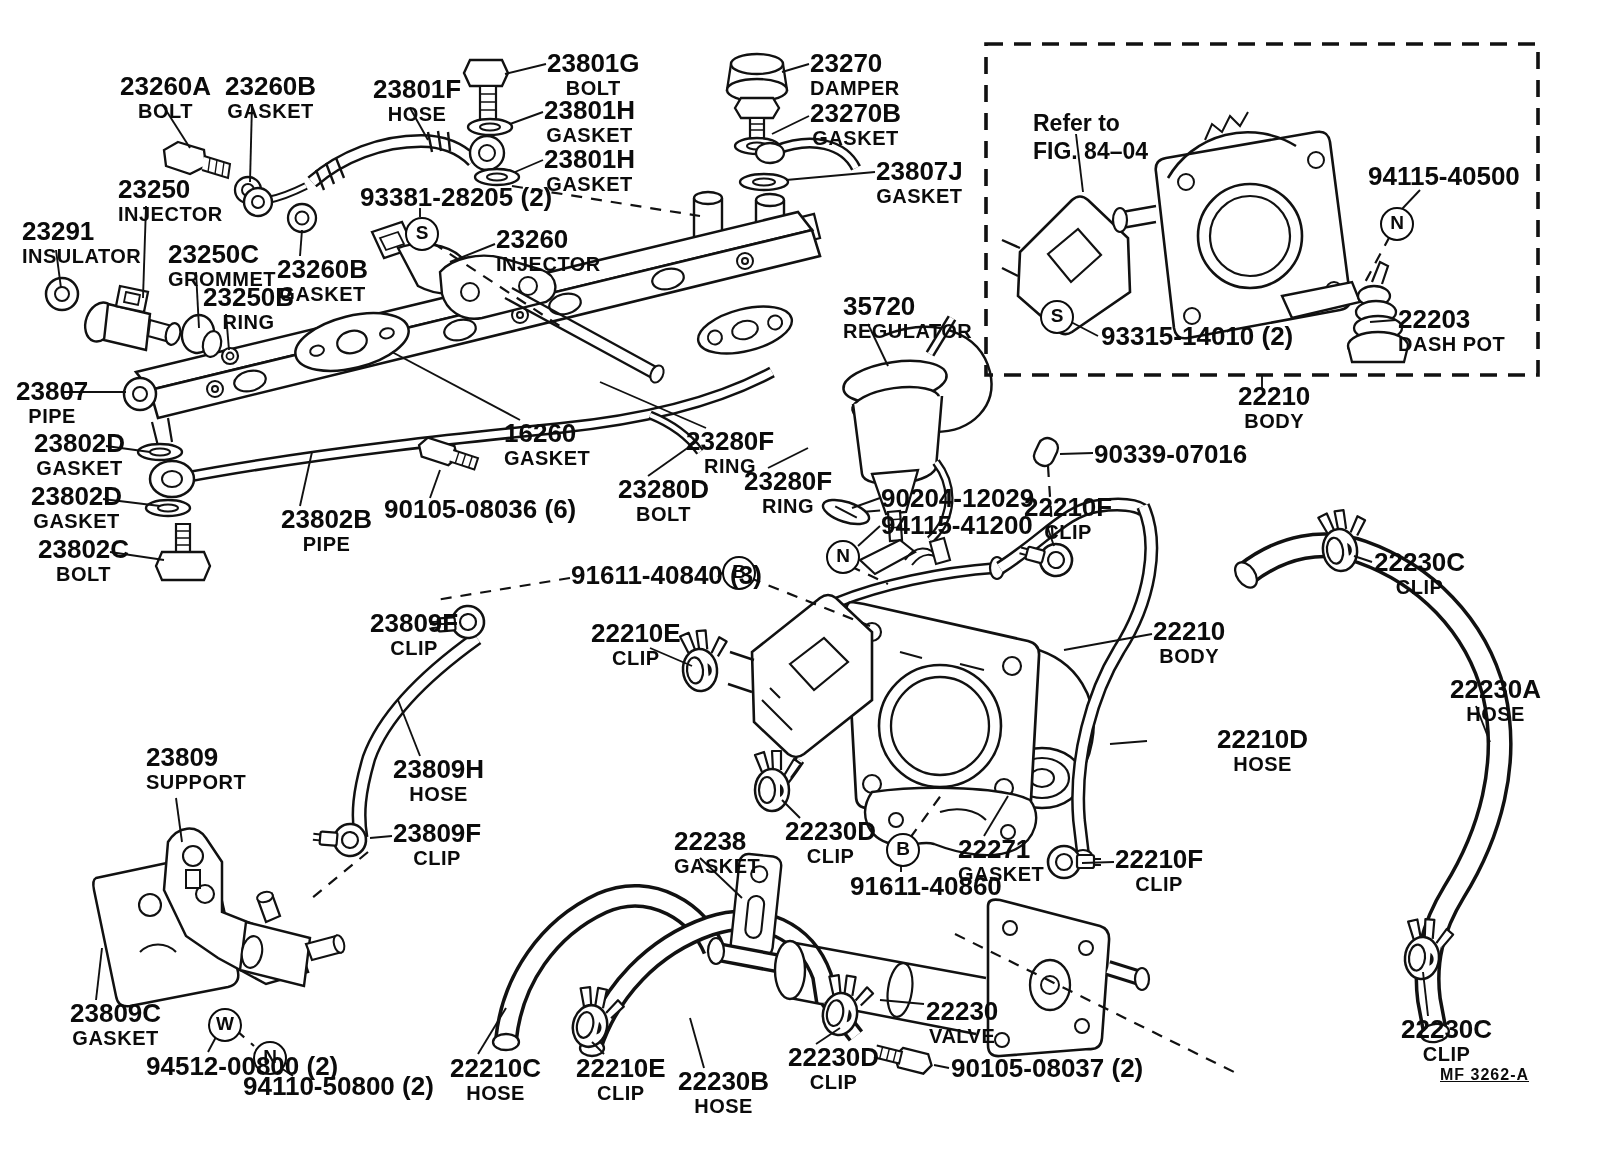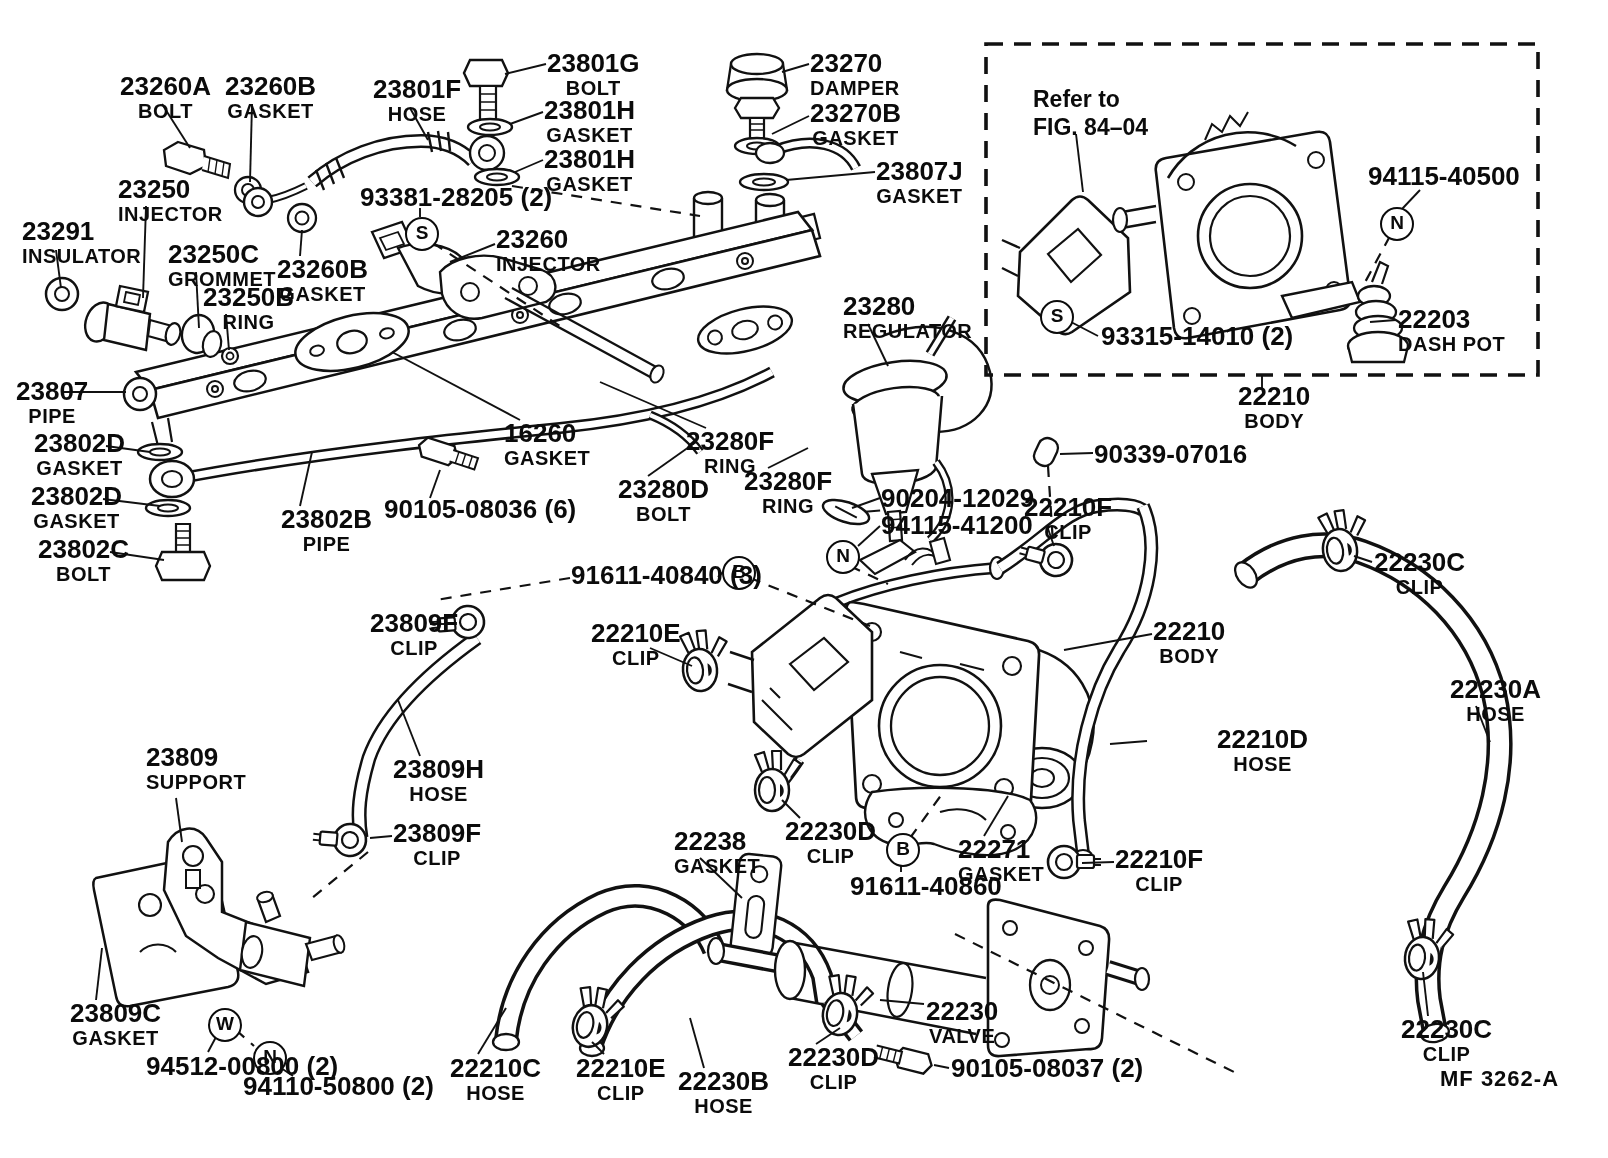--- a/index.html
+++ b/index.html
@@ -4,22 +4,22 @@
 <style>
   html,body{margin:0;padding:0;background:#fff;}
   .stage{position:relative;width:1608px;height:1158px;background:#fff;overflow:hidden;
          font-family:"Liberation Sans",sans-serif;color:#0b0b0b;}
   .art{position:absolute;left:0;top:0;}
   .lbl{position:absolute;line-height:1;white-space:nowrap;}
   .lbl .num{display:block;font-size:26px;font-weight:700;letter-spacing:0;}
   .lbl .desc{display:block;font-size:20px;font-weight:700;margin-top:2px;letter-spacing:.5px;text-align:center;}
   .marker{position:absolute;width:30px;height:30px;border:2.6px solid #0b0b0b;border-radius:50%;
           background:#fff;font-weight:700;font-size:19px;line-height:27px;text-align:center;z-index:4;}
-  .note{position:absolute;font-weight:700;font-size:23px;line-height:1.2;}
-  .figcode{position:absolute;font-weight:700;font-size:22px;letter-spacing:1px;}
+  .note{position:absolute;font-weight:700;font-size:23px;line-height:1.2;margin-top:24px;}
+  .figcode{position:absolute;font-weight:700;font-size:16px;letter-spacing:1px;text-decoration:underline;}
   .lbl{z-index:5}
 </style>
 </head>
 <body>
 
 <div class="stage">
 
 <svg class="art" width="1608" height="1158" viewBox="0 0 1608 1158">
   <defs>
     <g id="clipP">
@@ -502,21 +502,21 @@
     </div>
 <div class="lbl" style="left:277px;top:256px">
       <span class="num">23260B</span>
       <span class="desc">GASKET</span>
     </div>
 <div class="lbl" style="left:496px;top:226px">
       <span class="num">23260</span>
       <span class="desc">INJECTOR</span>
     </div>
 <div class="lbl" style="left:843px;top:293px">
-      <span class="num">23280</span>
+      <span class="num">35720</span>
       <span class="desc">REGULATOR</span>
     </div>
 <div class="lbl" style="left:16px;top:378px">
       <span class="num">23807</span>
       <span class="desc">PIPE</span>
     </div>
 <div class="lbl" style="left:34px;top:430px">
       <span class="num">23802D</span>
       <span class="desc">GASKET</span>
     </div>

